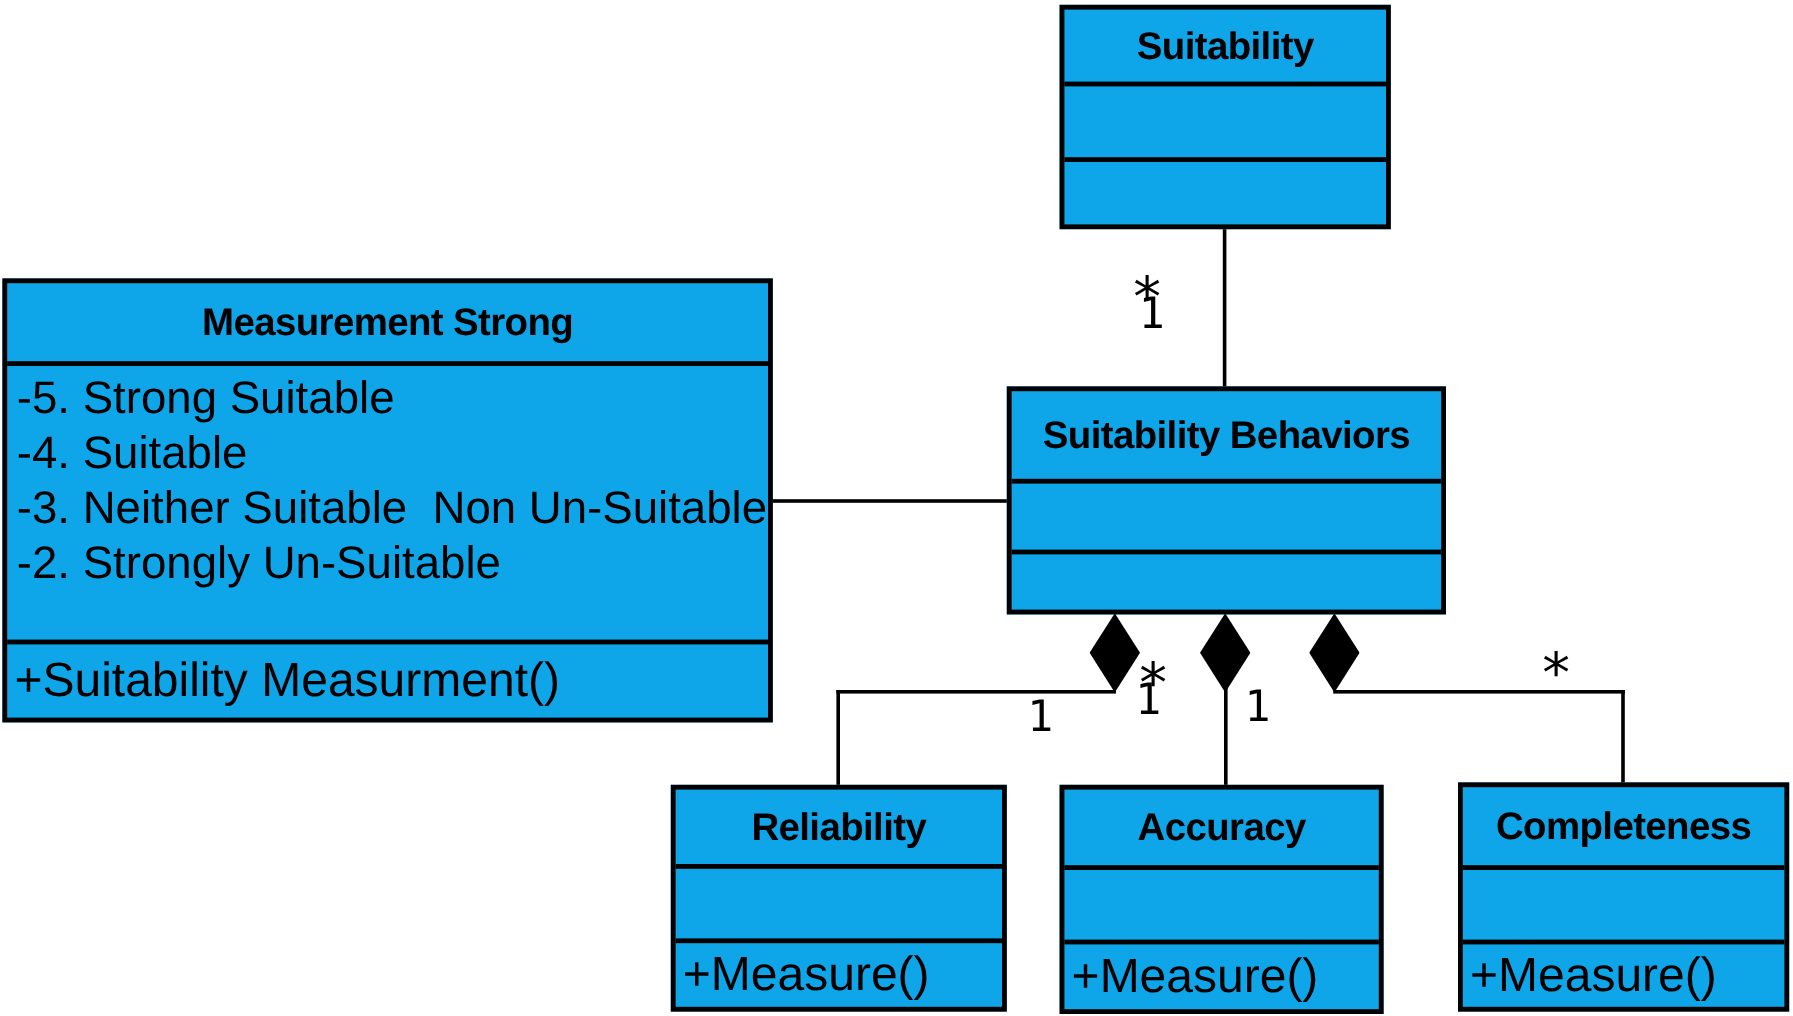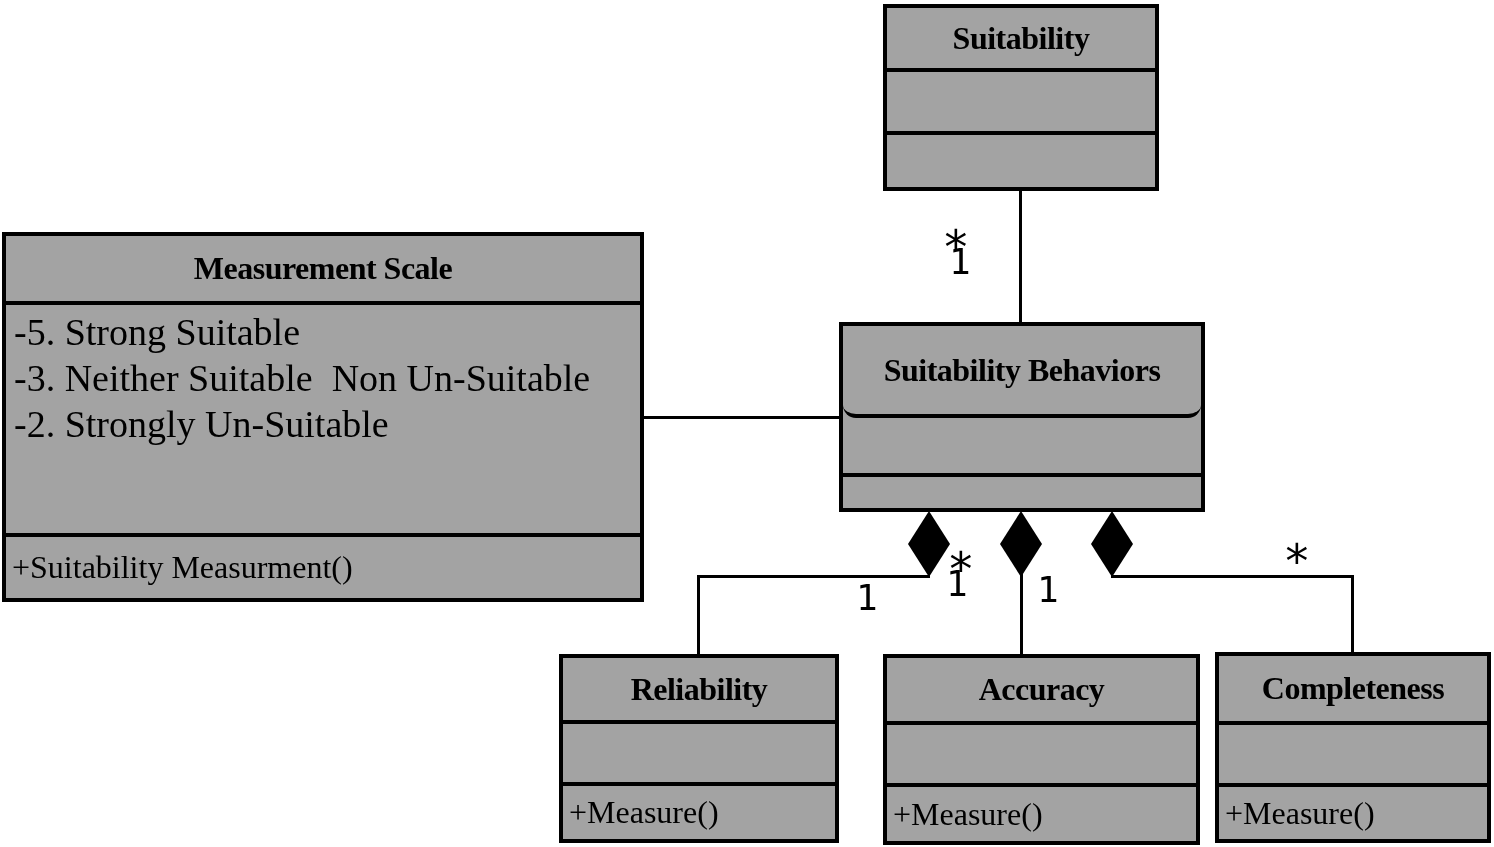--- a/index.html
+++ b/index.html
@@ -13,24 +13,23 @@
     height: 847px;
     background: #ffffff;
     font-family: "Liberation Sans", sans-serif;
     color: #000000;
     overflow: hidden;
   }
   .uml-class {
     position: absolute;
     box-sizing: border-box;
     border: 4px solid #000000;
-    background: #a3a3a3;
+    background: #0ea5e9;
     display: flex;
     flex-direction: column;
-    font-family: Liberation Serif, serif;
   }
   .compartment {
     box-sizing: border-box;
     border-bottom: 4px solid #000000;
   }
   .compartment.last {
     border-bottom: none;
     flex: 1 1 auto;
   }
   .cls-title {
@@ -50,21 +49,21 @@
   }
   .attr-line {
     font-size: 38px;
     line-height: 46px;
     white-space: pre;
   }
   .op-line {
     display: flex;
     align-items: center;
     padding-left: 6px;
-    font-size: 32px;
+    font-size: 40px;
     white-space: pre;
   }
   .edge {
     position: absolute;
     background: #000000;
   }
   .diamond {
     position: absolute;
   }
   .mult {
@@ -84,42 +83,43 @@
 
 <div id="diagram">
 
   <div class="uml-class" style="left:883px; top:4px; width:276px; height:187px;">
     <div class="compartment cls-title" style="height:64px;">Suitability</div>
     <div class="compartment" style="height:63px;"></div>
     <div class="compartment last"></div>
   </div>
 
   <div class="uml-class" style="left:2px; top:232px; width:642px; height:370px;">
-    <div class="compartment cls-title" style="height:69px;">Measurement Scale</div>
+    <div class="compartment cls-title" style="height:69px;">Measurement Strong</div>
     <div class="compartment attrs" style="flex:1 1 auto;">
       <div class="attr-line">-5. Strong Suitable</div>
+      <div class="attr-line">-4. Suitable</div>
       <div class="attr-line">-3. Neither Suitable  Non Un-Suitable</div>
       <div class="attr-line">-2. Strongly Un-Suitable</div>
     </div>
     <div class="compartment last op-line" style="height:61px; flex:0 0 auto;">+Suitability Measurment()</div>
   </div>
 
   <div class="uml-class" style="left:839px; top:322px; width:366px; height:190px;">
-    <div class="compartment cls-title" style="height:92px;border-radius:13px;">Suitability Behaviors</div>
+    <div class="compartment cls-title" style="height:77px;">Suitability Behaviors</div>
     <div class="compartment" style="height:59px;"></div>
     <div class="compartment last"></div>
   </div>
 
   <div class="uml-class" style="left:559px; top:654px; width:280px; height:189px;">
     <div class="compartment cls-title" style="height:66px;">Reliability</div>
     <div class="compartment" style="height:62px;"></div>
     <div class="compartment last op-line">+Measure()</div>
   </div>
 
-  <div class="uml-class" style="left:883px; top:654px; width:317px; height:191px;">
+  <div class="uml-class" style="left:883px; top:654px; width:270px; height:191px;">
     <div class="compartment cls-title" style="height:67px;">Accuracy</div>
     <div class="compartment" style="height:62px;"></div>
     <div class="compartment last op-line">+Measure()</div>
   </div>
 
   <div class="uml-class" style="left:1215px; top:652px; width:276px; height:191px;">
     <div class="compartment cls-title" style="height:69px;">Completeness</div>
     <div class="compartment" style="height:62px;"></div>
     <div class="compartment last op-line">+Measure()</div>
   </div>

